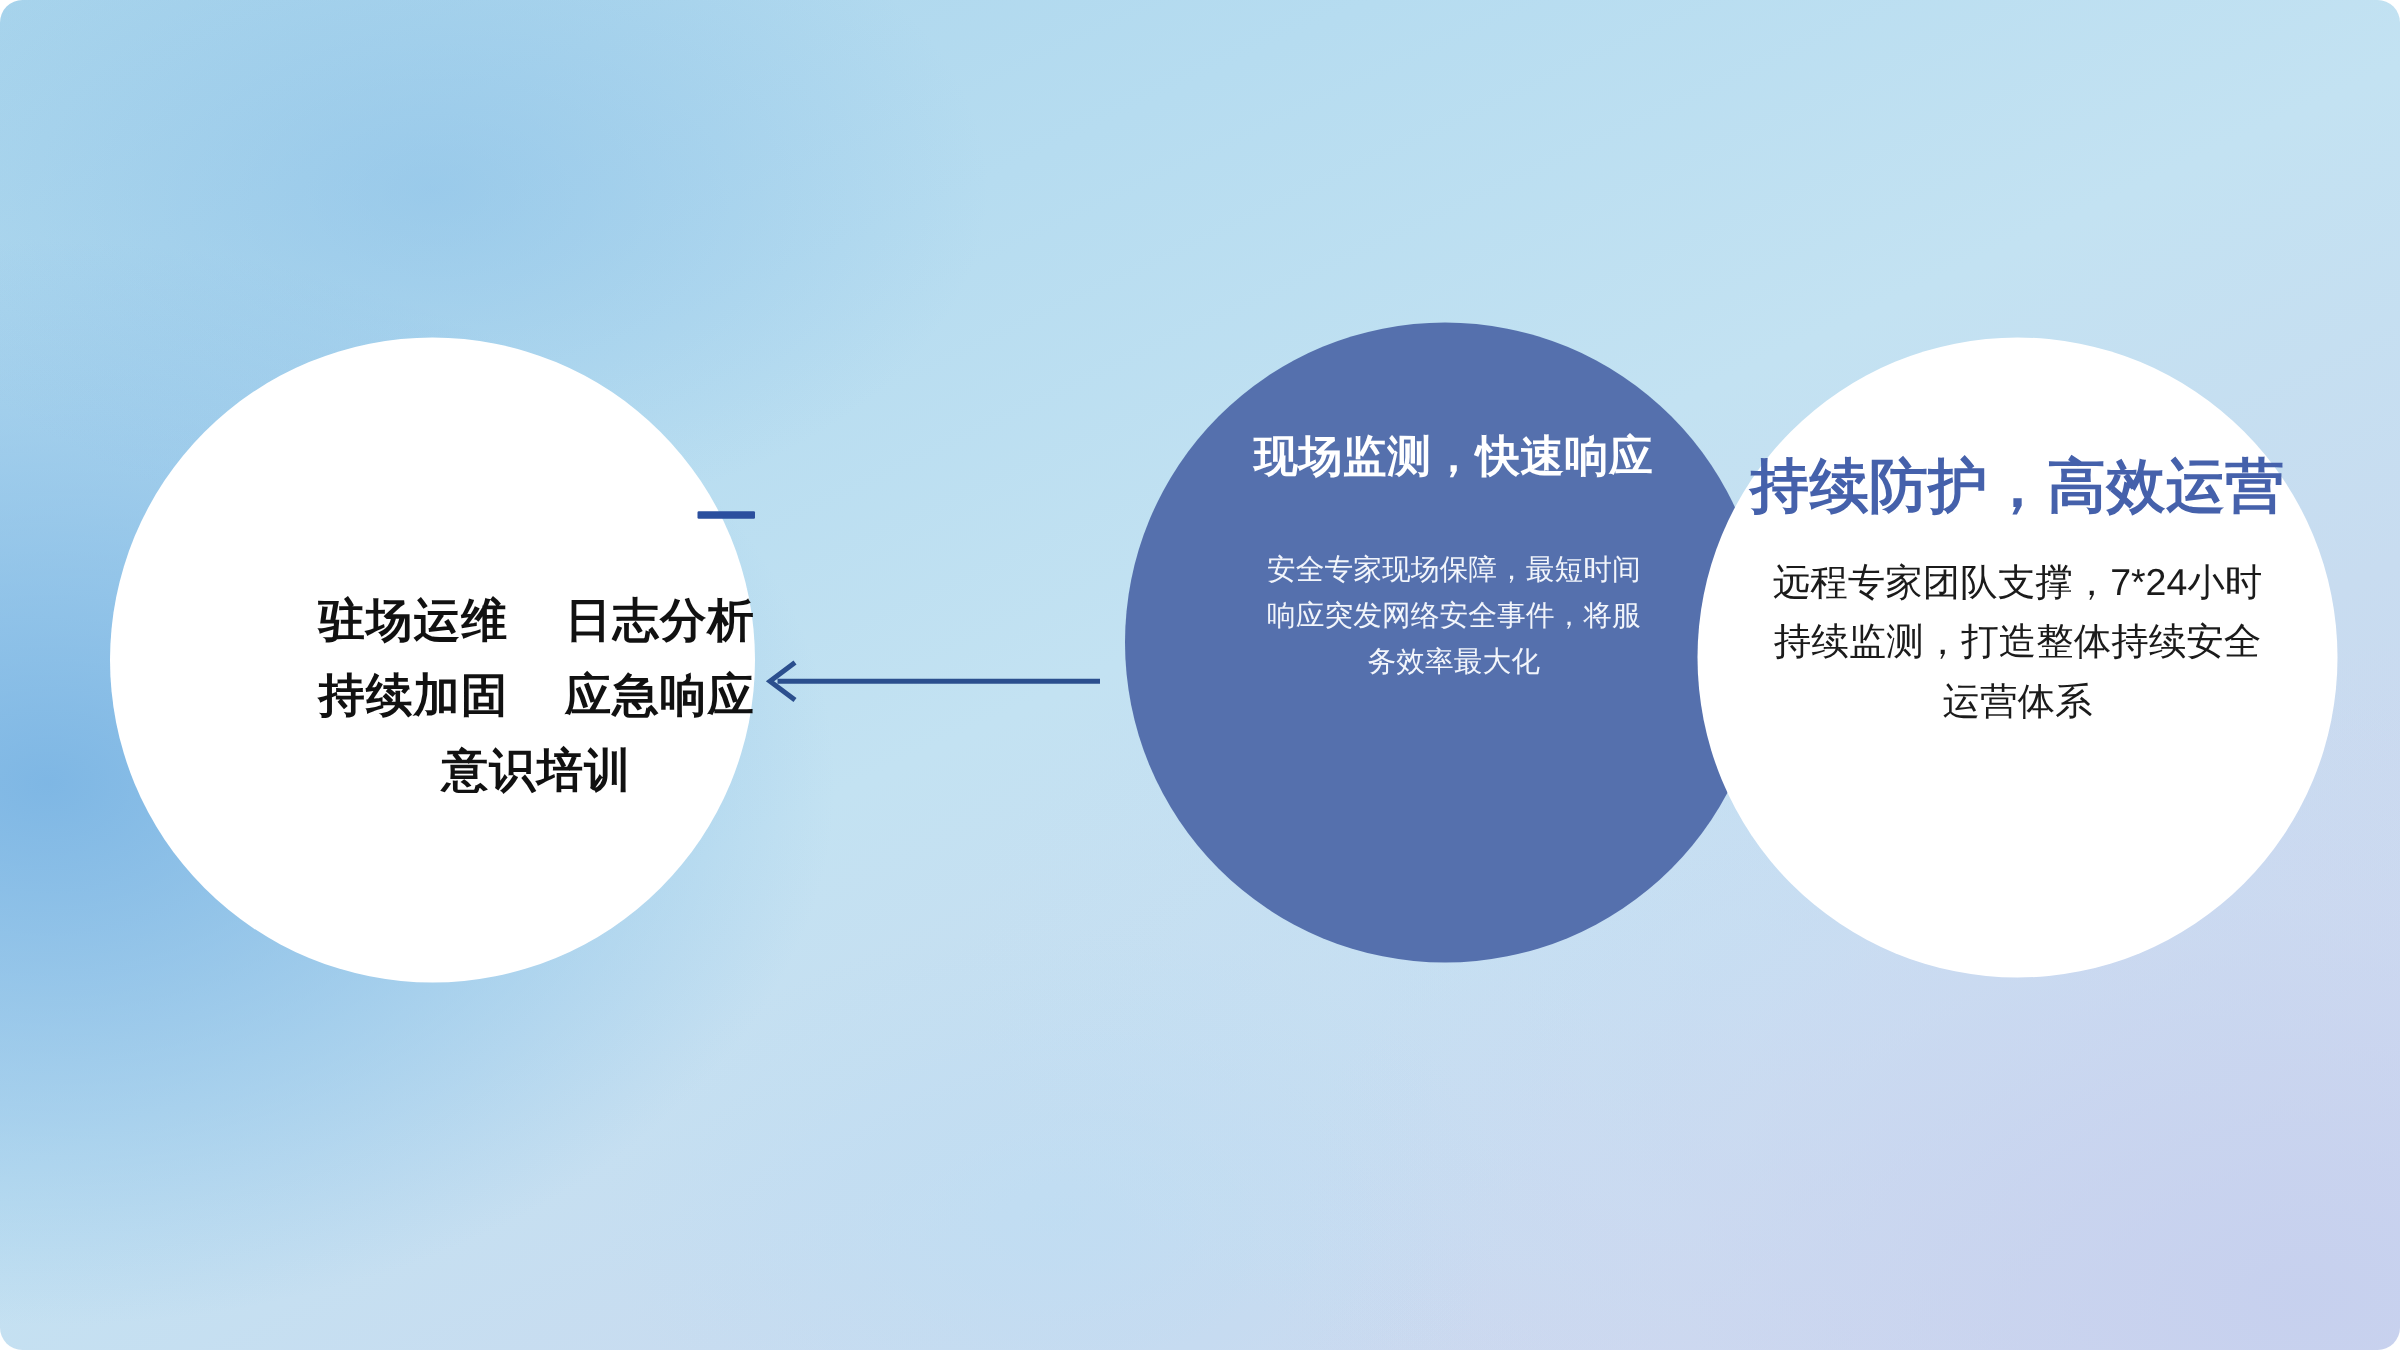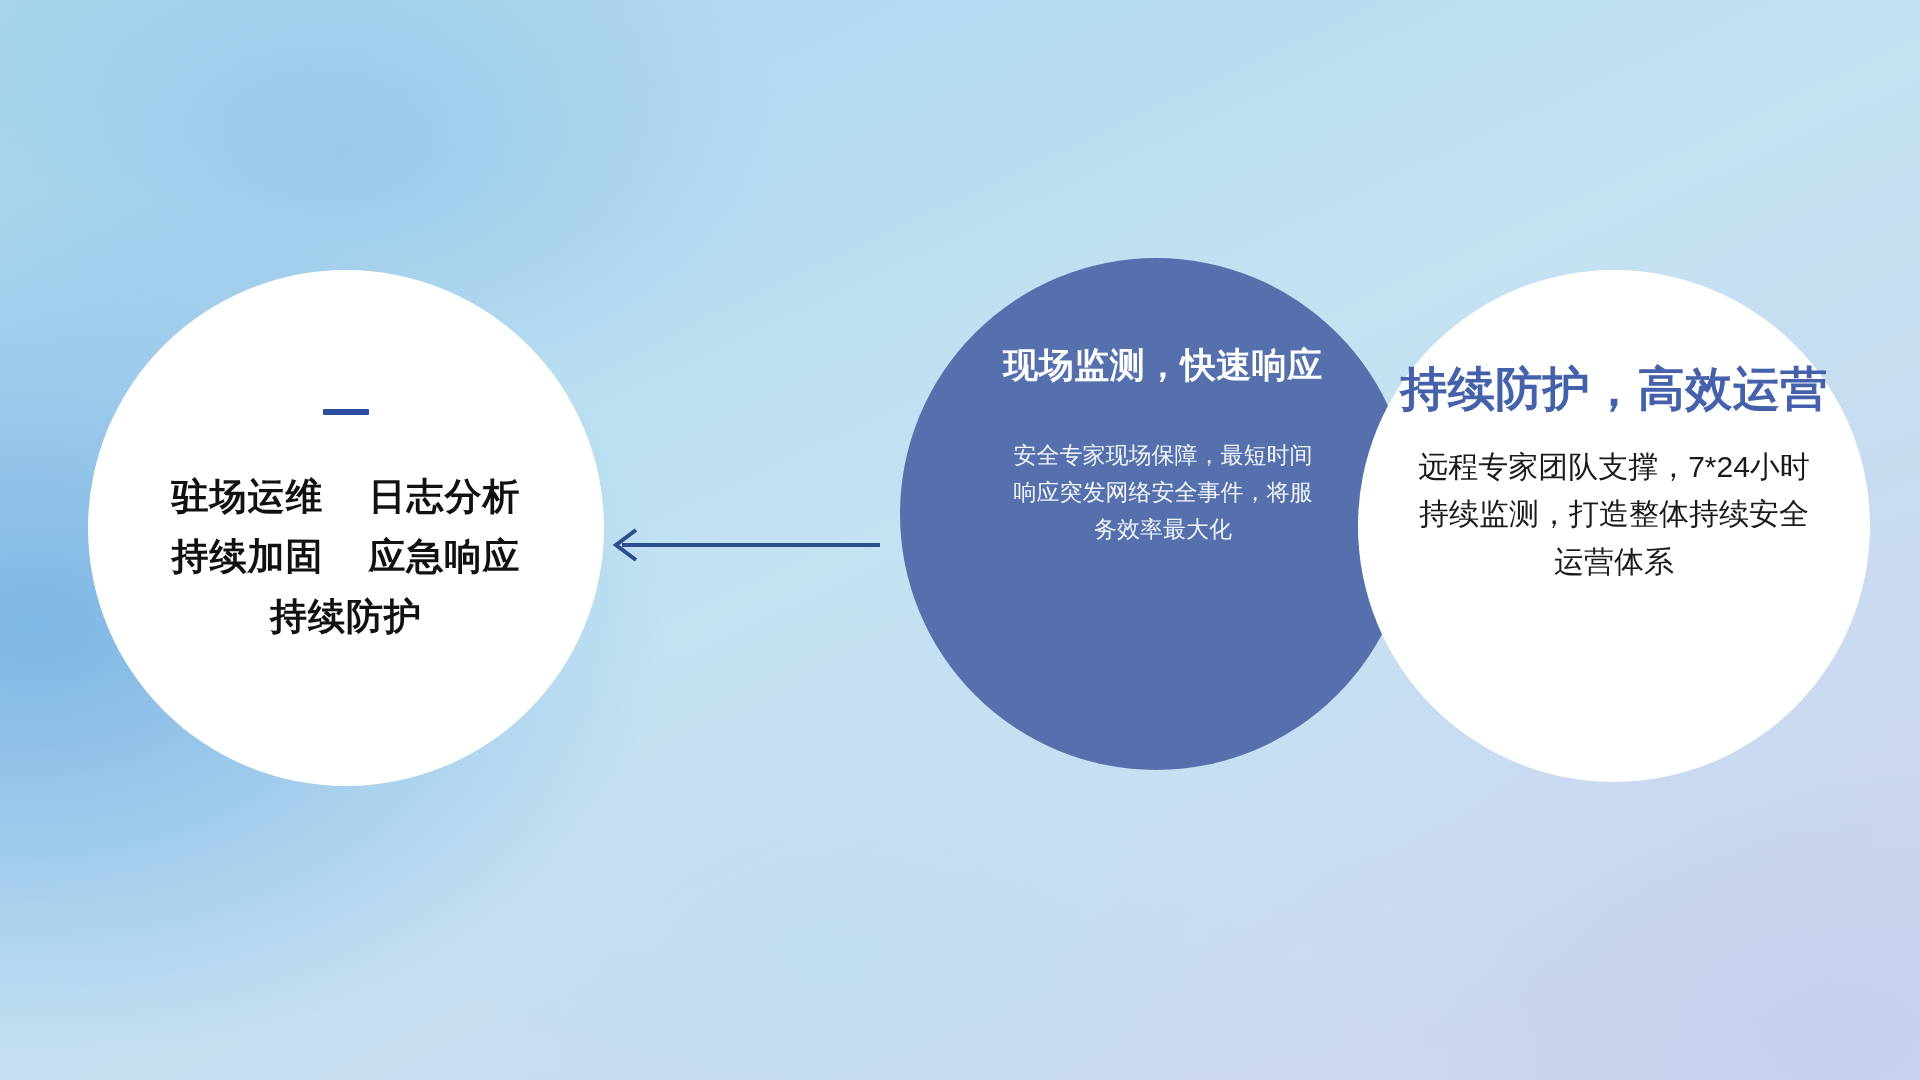--- a/index.html
+++ b/index.html
@@ -10,20 +10,21 @@
   }
   #stage {
     position: relative;
     width: 1920px; height: 1080px;
     overflow: hidden;
     background:
       radial-gradient(ellipse 900px 620px at 2% 58%, rgba(116,176,226,0.85) 0%, rgba(132,186,230,0.45) 42%, rgba(160,205,235,0.0) 70%),
       radial-gradient(ellipse 1100px 700px at 96% 96%, rgba(198,208,238,0.95) 0%, rgba(205,215,240,0.5) 45%, rgba(205,215,240,0.0) 75%),
       radial-gradient(ellipse 900px 520px at 72% 70%, rgba(196,226,244,0.75) 0%, rgba(196,226,244,0.0) 70%),
       linear-gradient(155deg, #a8d4ec 0%, #b6dcf0 26%, #c3e2f2 48%, #c8dcf0 68%, #ccd8ef 86%, #cfd6ee 100%);
+    border-radius: 18px;
   }
   #stage::after{
     content:"";
     position:absolute; inset:0;
     background:
       radial-gradient(ellipse 620px 380px at 18% 14%, rgba(120,180,228,0.40) 0%, rgba(120,180,228,0) 72%),
       radial-gradient(ellipse 520px 330px at 44% 90%, rgba(186,222,244,0.55) 0%, rgba(186,222,244,0) 70%);
     pointer-events:none;
   }
 
@@ -36,20 +37,21 @@
     align-items: center;
   }
 
   
   #circle-left {
     left: 88px; top: 270px;
     width: 516px; height: 516px;
     background: #ffffff;
     z-index: 2;
     justify-content: center;
+    align-items: flex-end;
   }
   #left-dash {
     width: 46px; height: 6px;
     border-radius: 1px;
     margin-bottom: 52px;
   }
   #left-list {
     text-align: center;
     color: #111111;
     font-weight: bold;
@@ -128,21 +130,21 @@
   <div class="circle" id="circle-right">
     <div id="right-title" style="color: rgb(69, 97, 171);">持续防护，高效运营</div>
     <div id="right-body">远程专家团队支撑，7*24小时持续监测，打造整体持续安全运营体系</div>
   </div>
 
   <div class="circle" id="circle-left">
     <div id="left-dash" style="background: rgb(43, 79, 158);"></div>
     <div id="left-list">
       <div class="row">驻场运维    日志分析</div>
       <div class="row">持续加固    应急响应</div>
-      <div class="row">持续防护</div>
+      <div class="row">意识培训</div>
     </div>
   </div>
 
   <svg id="arrow" viewBox="0 0 280 46">
     <line x1="278" y1="23" x2="20" y2="23" stroke="#2b4f8e" stroke-width="4"></line>
     <polyline points="34,8 14,23 34,38" fill="none" stroke="#2b4f8e" stroke-width="4" stroke-linecap="butt"></polyline>
   </svg>
 
 </div>
 

